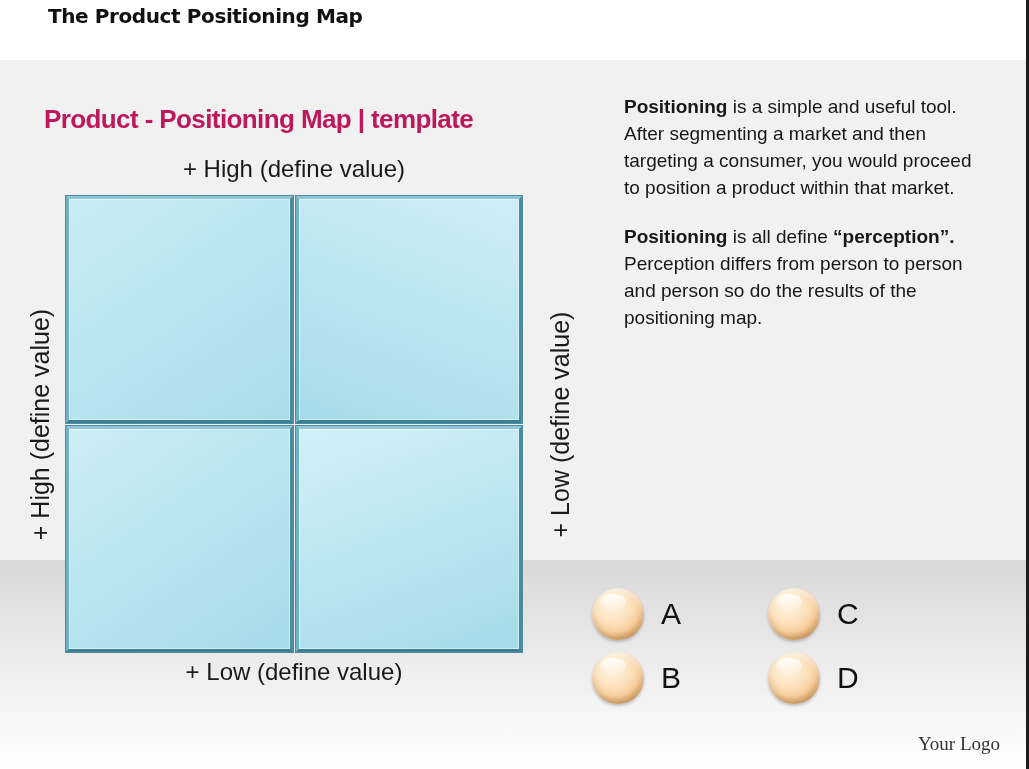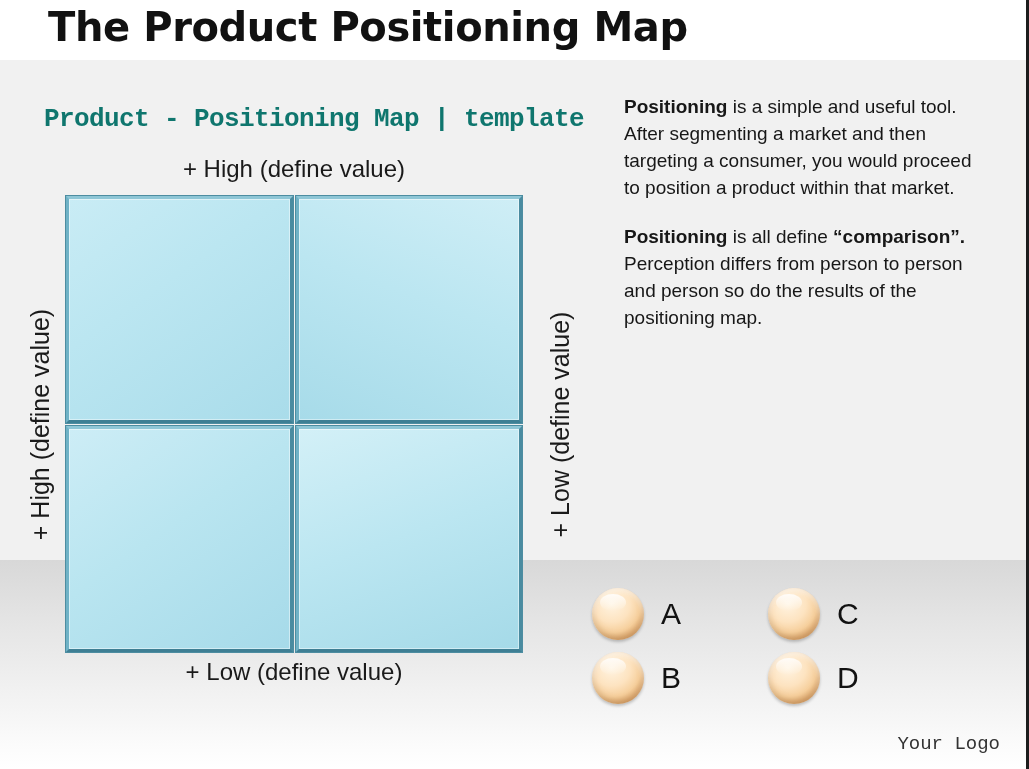--- a/index.html
+++ b/index.html
@@ -19,44 +19,44 @@
     overflow:hidden;
   }
 
   
   #title-band{
     position:absolute;left:0;top:0;width:1029px;height:60px;
     background:#ffffff;
   }
   #page-title{
     position:absolute;left:48px;top:4px;
-    font-size:40px;font-weight:bold;color:#111111;
+    font-size:20px;font-weight:bold;color:#111111;
     letter-spacing:-0.4px;
     font-family:"DejaVu Sans", sans-serif;
     white-space:nowrap;
     text-align:center;
   }
 
   
   #body-band{
     position:absolute;left:0;top:60px;width:1029px;height:500px;
     background:#f1f1f1;
   }
   
   #lower-band{
     position:absolute;left:0;top:560px;width:1029px;height:209px;
     background:linear-gradient(to bottom,#d8d8d8 0%,#e4e4e4 28%,#f1f1f1 62%,#fbfbfb 88%,#ffffff 100%);
   }
 
   
   #subtitle{
     position:absolute;left:44px;top:104px;
-    font-size:26px;font-weight:bold;color:#0f766e;
+    font-size:26px;font-weight:bold;color:#be185d;
     letter-spacing:-0.6px;white-space:nowrap;
-    font-family:Liberation Mono, monospace;
+    font-family:Liberation Sans, sans-serif;
   }
 
   #axis-top{
     position:absolute;left:66px;top:155px;width:456px;
     text-align:center;font-size:24px;color:#1a1a1a;
     font-family:"Liberation Sans", sans-serif;
   }
   #axis-bottom{
     position:absolute;left:66px;top:658px;width:456px;
     text-align:center;font-size:24px;color:#1a1a1a;
@@ -138,21 +138,21 @@
   .legend-label{
     margin-left:17px;font-size:30px;color:#111111;
     font-family:"Liberation Sans", sans-serif;
     line-height:52px;
   }
 
   
   #logo{
     position:absolute;right:26px;bottom:14px;
     font-size:19px;color:#333333;
-    font-family:Liberation Mono, monospace;
+    font-family:Liberation Serif, serif;
   }
 </style>
 </head>
 <body>
 
 <div id="slide">
 
   <div id="body-band"></div>
   <div id="lower-band"></div>
 
@@ -169,21 +169,21 @@
 
   <div id="matrix">
     <div class="quad q1"></div>
     <div class="quad q2"></div>
     <div class="quad q3"></div>
     <div class="quad q4"></div>
   </div>
 
   <div id="text-col">
     <p><b>Positioning</b><span> is a simple and useful tool. After segmenting a market and then targeting a consumer, you would proceed to position a product within that market.</span></p>
-    <p><b>Positioning</b><span> is all define </span><b>“comparison”.</b><span> Perception differs from person to person and person so do the results of the positioning map.</span></p>
+    <p><b>Positioning</b><span> is all define </span><b>“perception”.</b><span> Perception differs from person to person and person so do the results of the positioning map.</span></p>
   </div>
 
   <div id="legend">
     <div class="legend-row lr-a">
       <span class="bullet"></span>
       <span class="legend-label">A</span>
     </div>
     <div class="legend-row lr-b">
       <span class="bullet"></span>
       <span class="legend-label">B</span>

